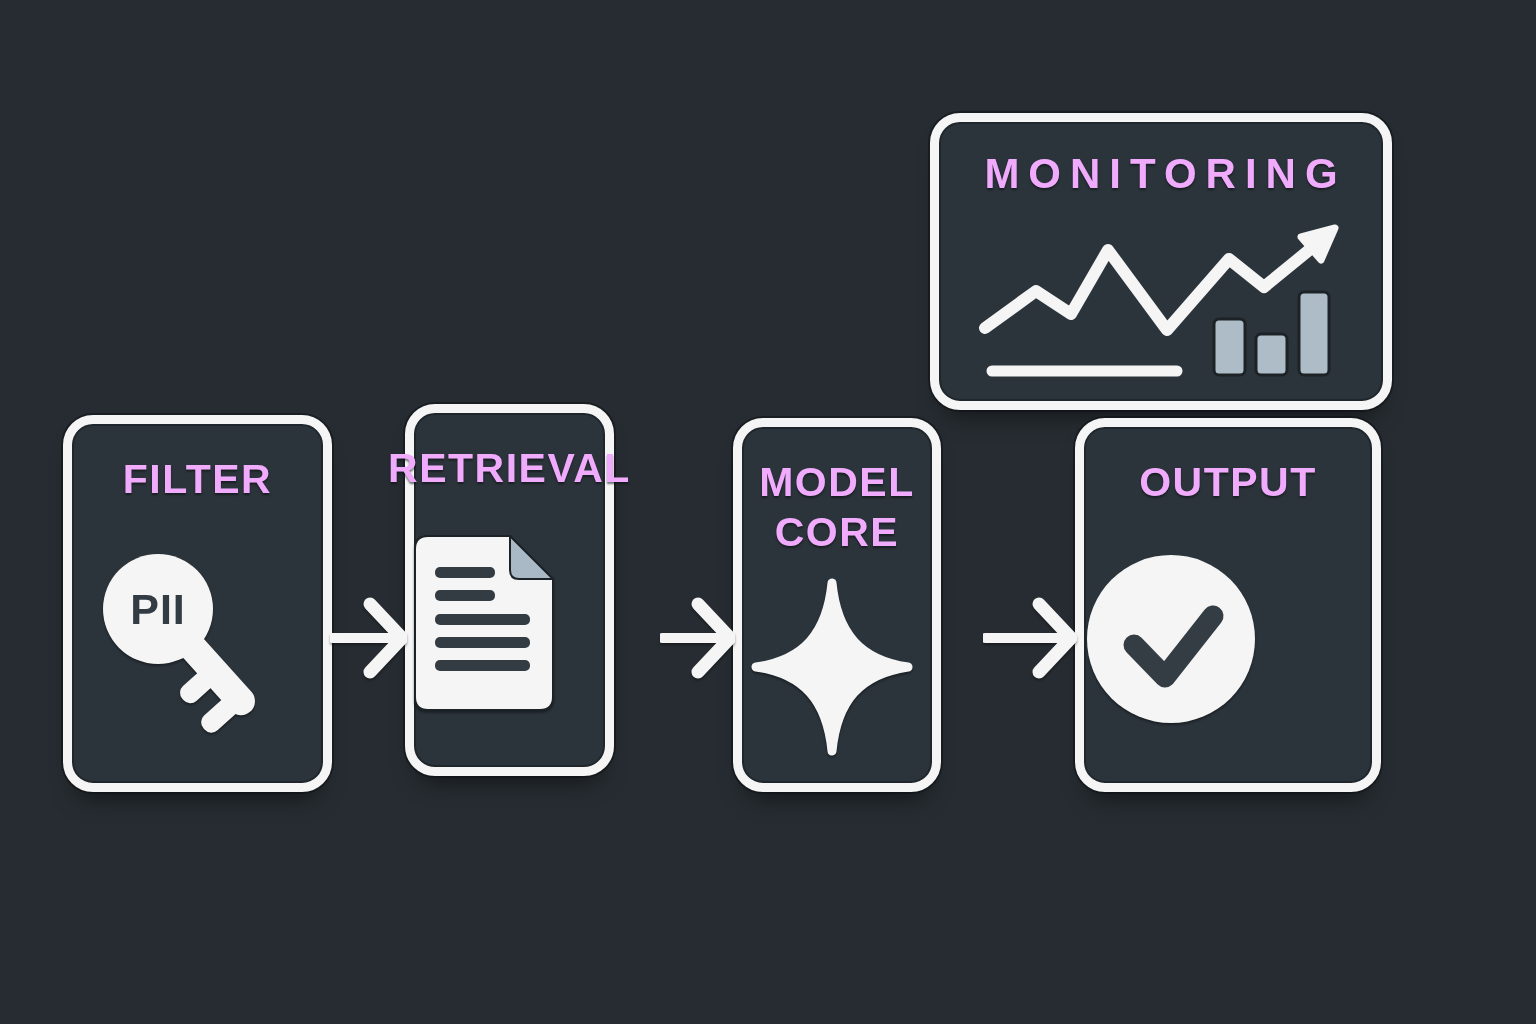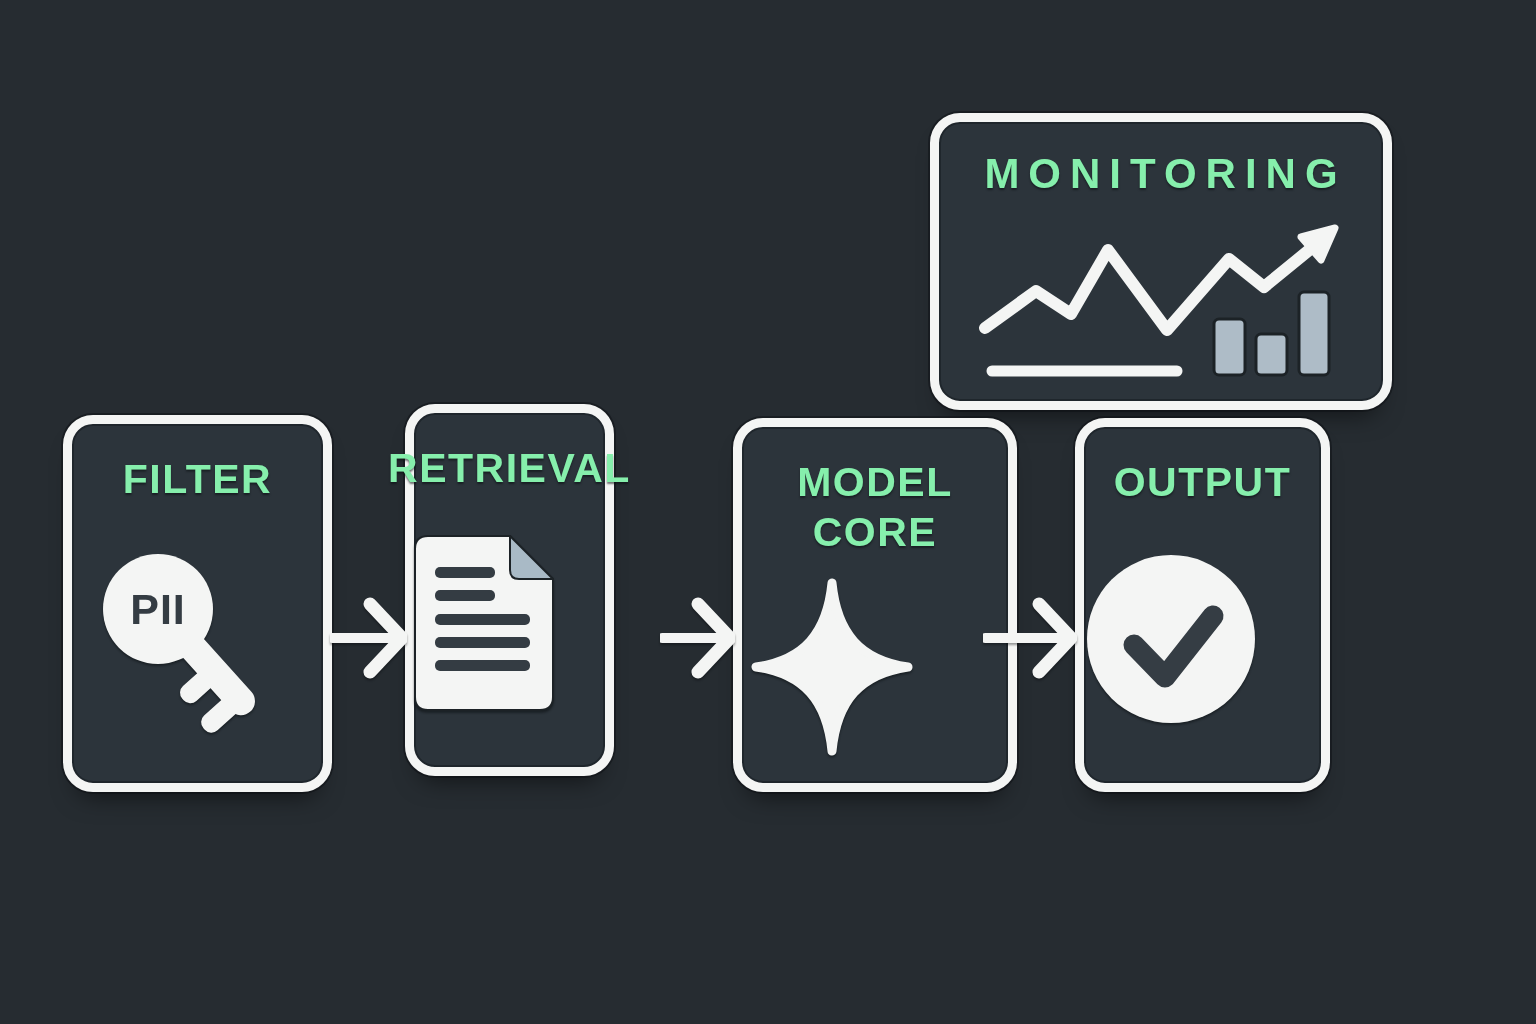--- a/index.html
+++ b/index.html
@@ -15,21 +15,21 @@
     background:#2c343b;
     border:9px solid #f4f5f4;
     border-radius:30px;
     box-sizing:border-box;
     box-shadow:0 0 0 2px rgba(10,14,17,.45), inset 0 0 0 2px rgba(10,14,17,.35), 0 18px 24px -14px rgba(0,0,0,.55);
     display:flex;
     flex-direction:column;
     align-items:center;
   }
   .node-title, .monitor-title{
-    color:#86efac;
+    color:#f0abfc;
     font-weight:bold;
     text-align:center;
     text-shadow:0 2px 2px rgba(10,14,17,.55);
     line-height:1.22;
   }
   .node-title{
     margin-top:30px;
     font-size:41px;
     letter-spacing:1.5px;
   }
@@ -109,33 +109,33 @@
           <rect x="21" y="32" width="60" height="11" rx="5"></rect>
           <rect x="21" y="55" width="60" height="11" rx="5"></rect>
           <rect x="21" y="79" width="95" height="11" rx="5"></rect>
           <rect x="21" y="102" width="95" height="11" rx="5"></rect>
           <rect x="21" y="125" width="95" height="11" rx="5"></rect>
         </g>
       </svg>
     </div>
   </div>
 
-  <div class="box" style="left:733px;top:418px;width:284px;height:374px;">
+  <div class="box" style="left:733px;top:418px;width:208px;height:374px;">
     <div class="node-title">
       <span>MODEL</span>
       <span>CORE</span>
     </div>
     <div class="node-icon">
       <svg width="180" height="190" viewBox="-90 -95 180 190" style="margin-bottom:6px;">
         <path d="M 0,-84 C 5,-34 28,-7 76,0 C 28,7 5,34 0,84 C -5,34 -28,7 -76,0 C -28,-7 -5,-34 0,-84 Z" fill="#f4f5f4" stroke="#f4f5f4" stroke-width="9" stroke-linejoin="round"></path>
       </svg>
     </div>
   </div>
 
-  <div class="box" style="left:1075px;top:418px;width:255px;height:374px;">
+  <div class="box" style="left:1075px;top:418px;width:306px;height:374px;">
     <div class="node-title">
       <span>OUTPUT</span>
     </div>
     <div class="node-icon">
       <svg width="175" height="175" viewBox="0 0 175 175" style="margin-bottom:12px;">
         <circle cx="87" cy="87" r="84" fill="#f4f5f4"></circle>
         <path d="M 50,93 L 81,125 L 129,64" fill="none" stroke="#353d44" stroke-width="21" stroke-linecap="round" stroke-linejoin="round"></path>
       </svg>
     </div>
   </div>

